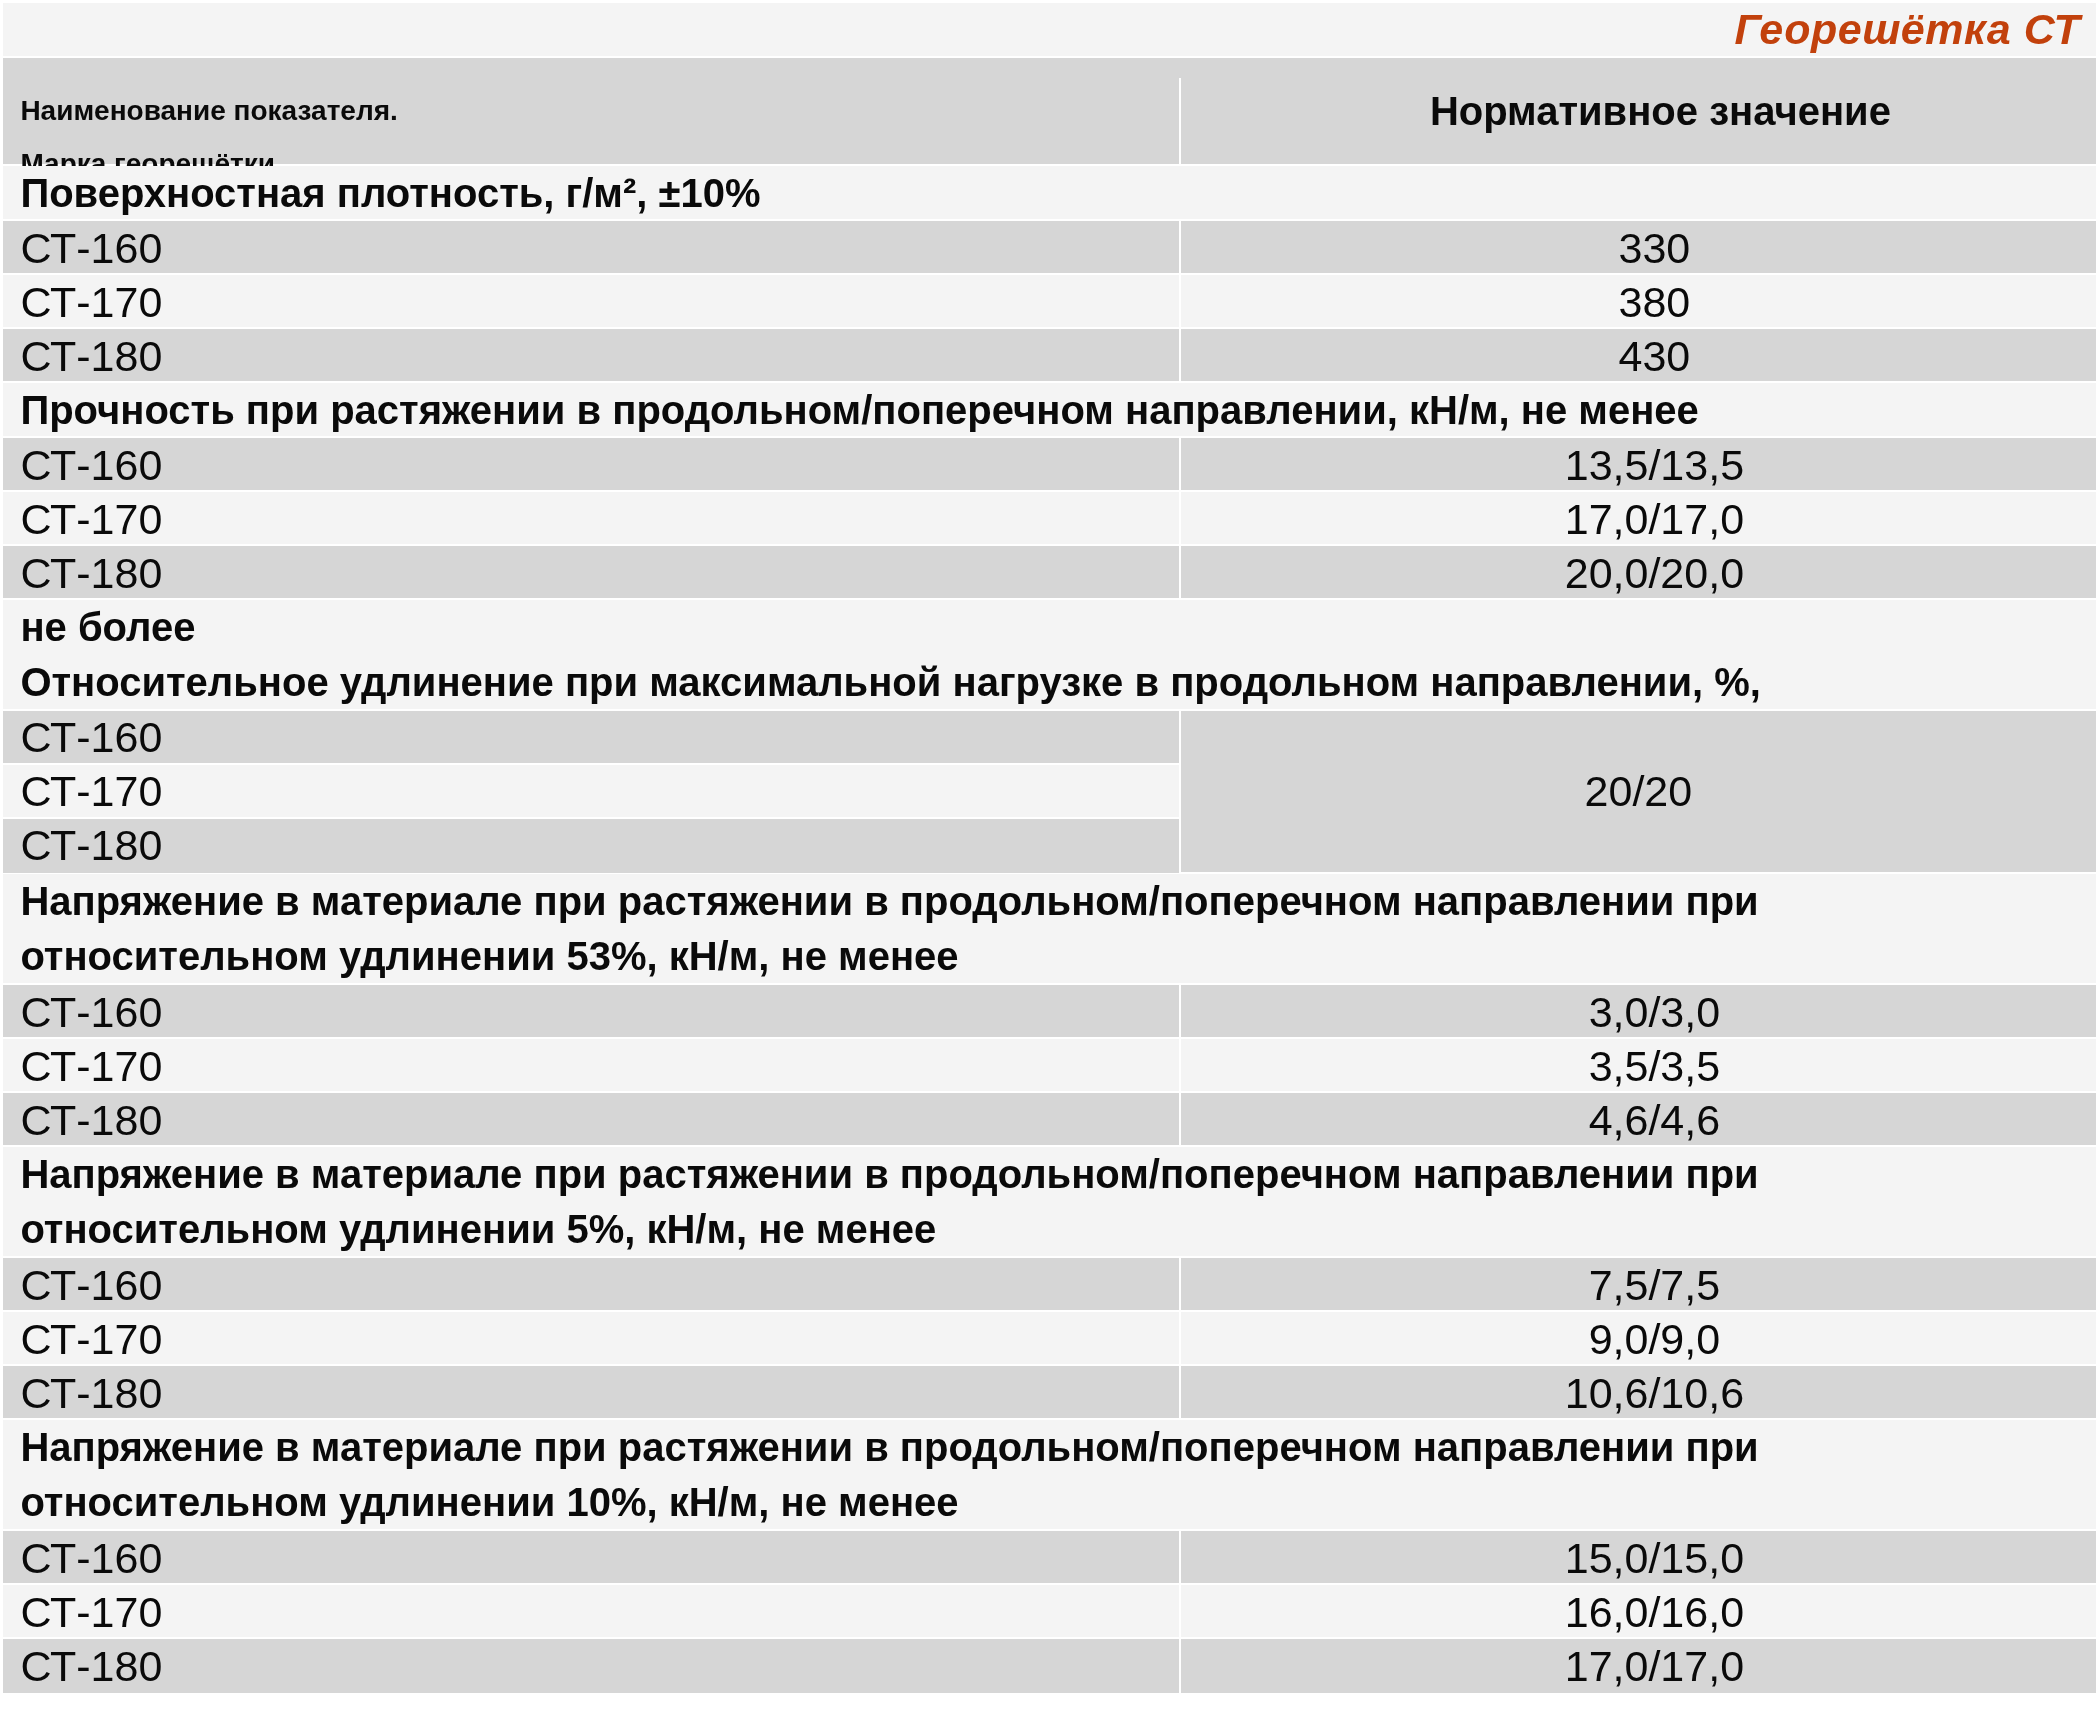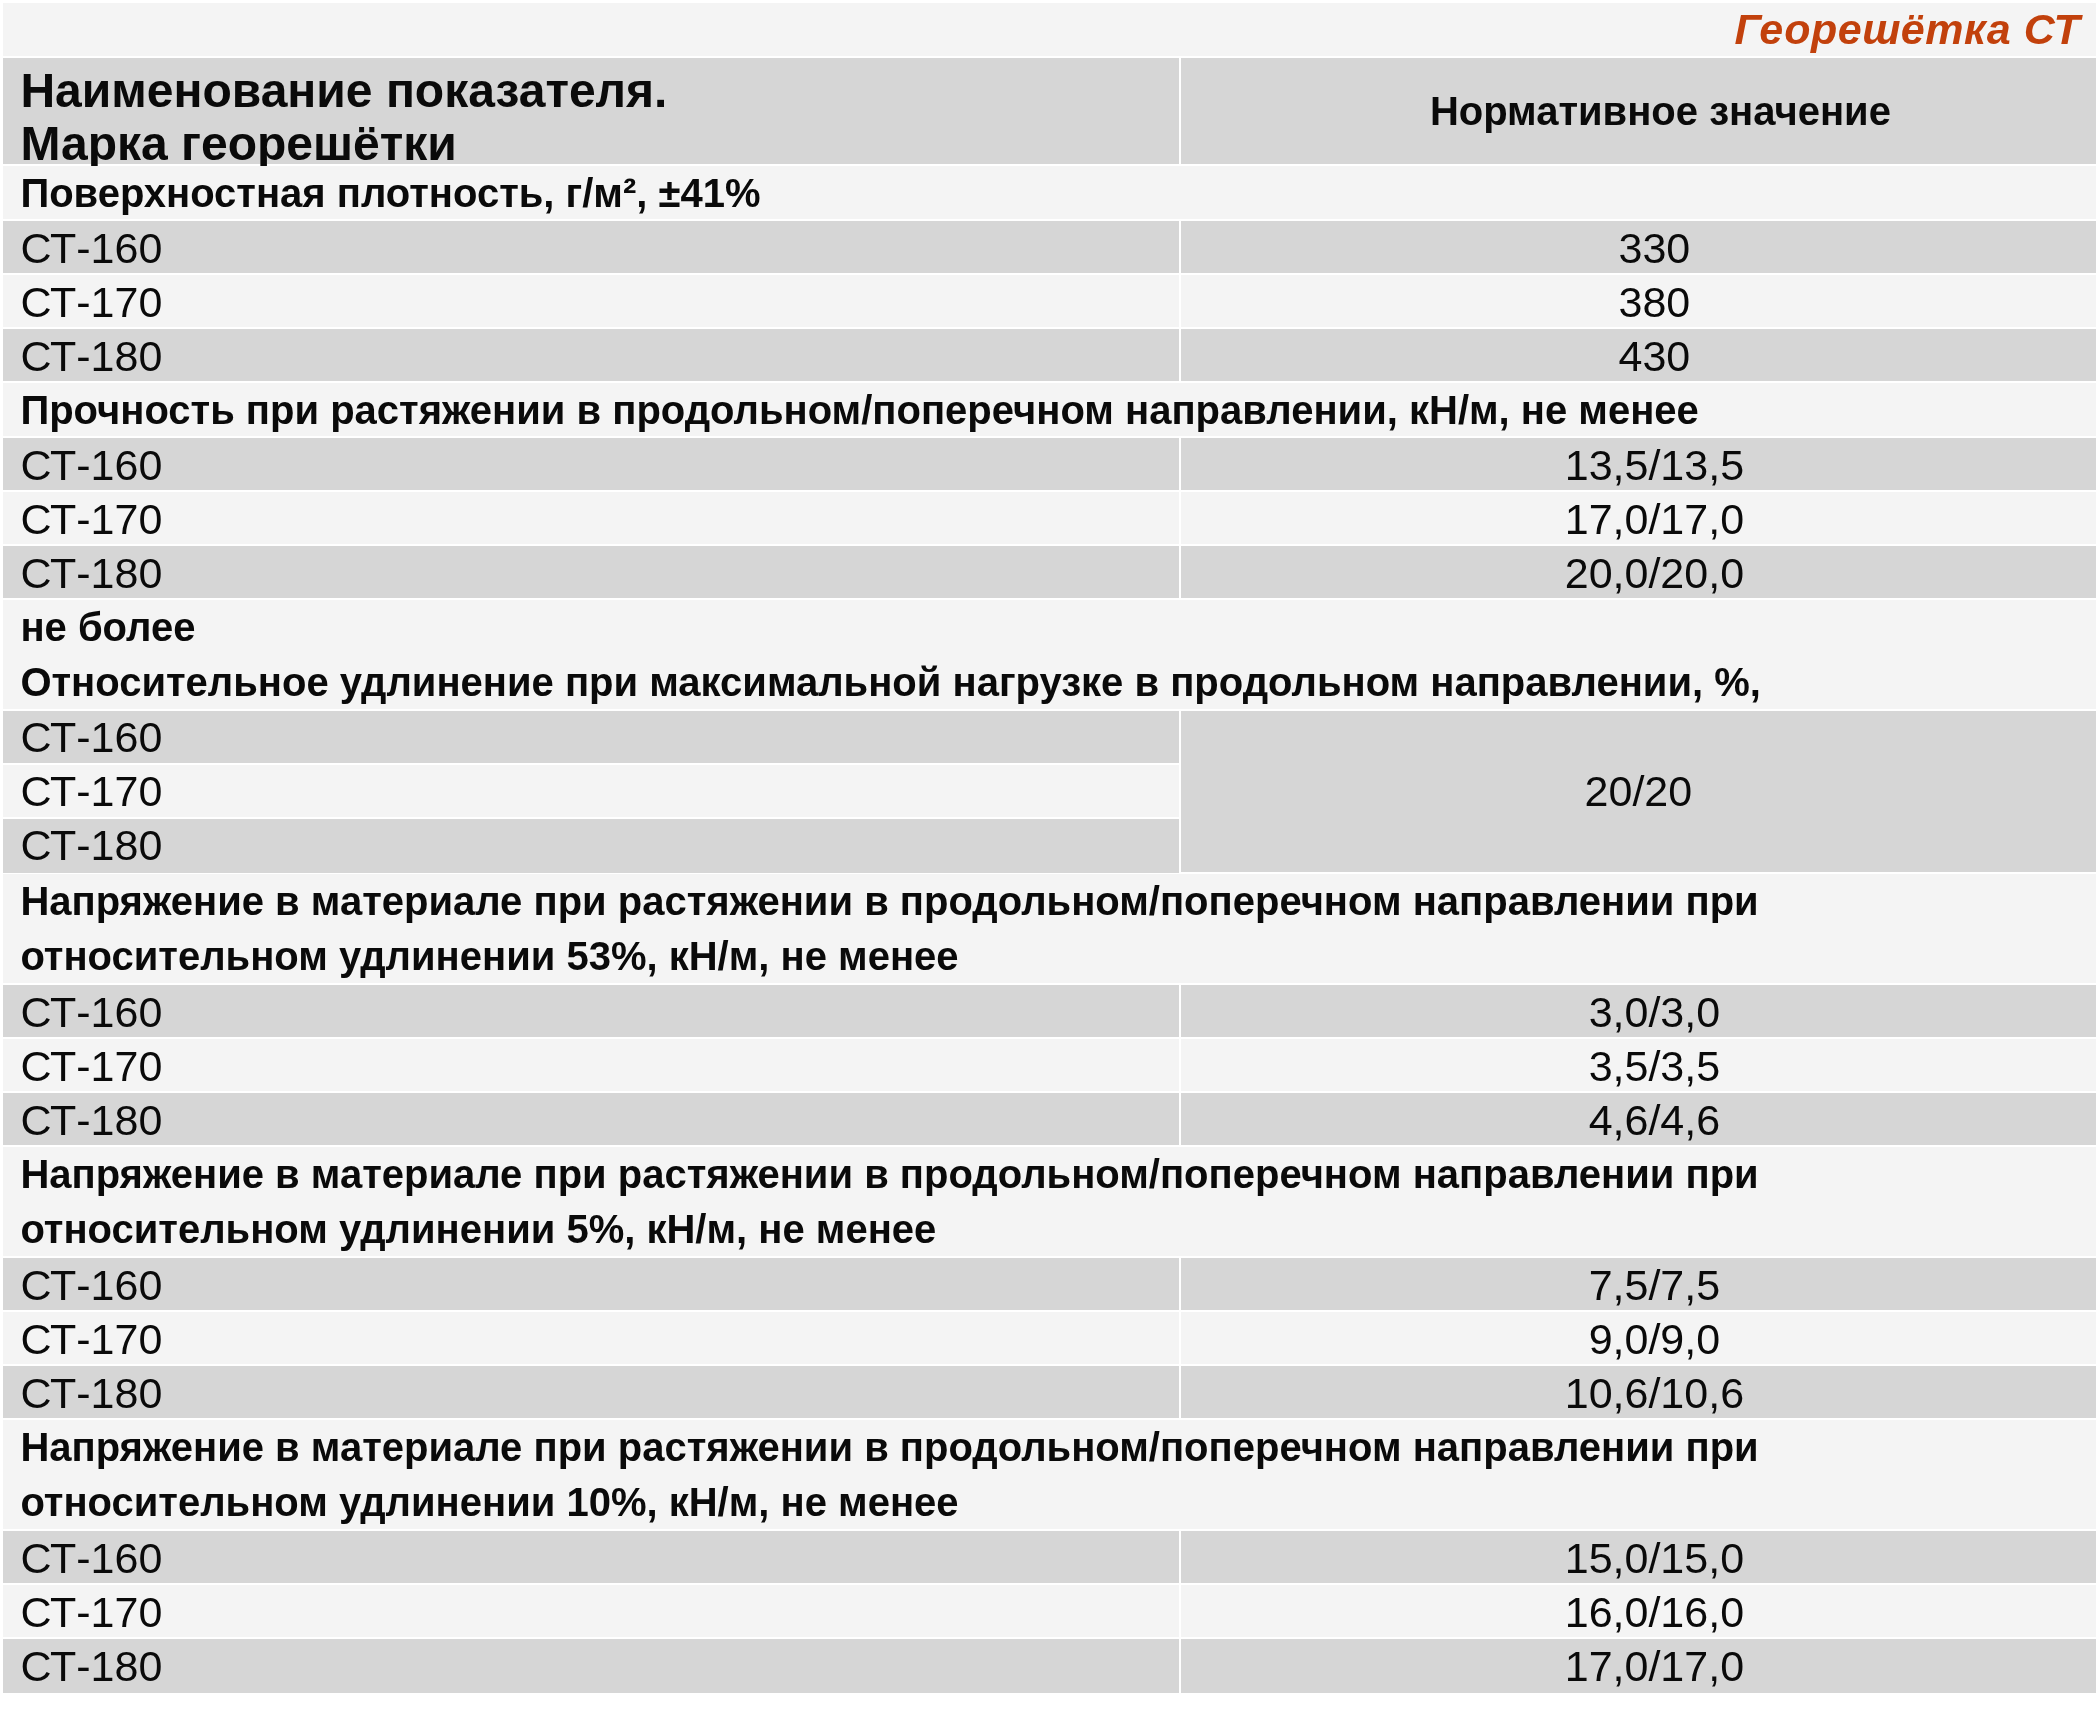--- a/index.html
+++ b/index.html
@@ -8,21 +8,21 @@
   .titlebar { position: absolute; left: 2.9px; top: 2.9px; width: 2093px; height: 53px;
               background: #f4f4f4; }
   .title { position: absolute; right: 15.5px; top: 1.9px; font-size: 43px; font-weight: bold;
            font-style: italic; color: #c2410c; letter-spacing: 0.5px; }
   .table { position: absolute; left: 2.9px; top: 58px; width: 2093px; }
   .row { position: relative; width: 100%; box-sizing: border-box; border-bottom: 2.9px solid #ffffff; }
   .row.dark { background: #d6d6d6; }
   .row.light { background: #f4f4f4; }
   .hdr { height: 108px; background: #d6d6d6; display: flex; }
   .hdr .c1 { width: 1178px; border-right: 2.9px solid #ffffff; box-sizing: border-box;
-             padding: 5.8px 0 0 17.5px; font-size: 48px; font-weight: bold; line-height: 53px; }
+             padding: 5.8px 0 0 17.5px; font-size: 28px; font-weight: bold; line-height: 53px; margin-top: 20px; }
   .hdr .c2 { flex: 1; display: flex; align-items: center; justify-content: center;
              font-size: 40px; font-weight: bold; padding-left: 44px; }
   .sec { padding: 0 17.5px; font-size: 40px; font-weight: bold; line-height: 55px; }
   .sec.one { height: 55px; }
   .sec.two { height: 111px; line-height: 55px; }
   .data { height: 54px; display: flex; }
   .data .c1 { width: 1178px; border-right: 2.9px solid #ffffff; box-sizing: border-box;
               padding-left: 17.5px; font-size: 43px; line-height: 54px; }
   .data .c2 { flex: 1; text-align: center; font-size: 43px; line-height: 54px; padding-left: 32px; }
   .merged { display: flex; height: 163px; }
@@ -45,21 +45,21 @@
 <div class="table">
 
   <div class="row hdr">
     <div class="c1">
       <div>Наименование показателя.</div>
       <div>Марка георешётки</div>
     </div>
     <div class="c2">Нормативное значение</div>
   </div>
 
-  <div class="row light sec one">Поверхностная плотность, г/м², ±41%</div>
+  <div class="row light sec one">Поверхностная плотность, г/м², ±10%</div>
   <div class="row dark data">
     <div class="c1">СТ-160</div>
     <div class="c2">330</div>
   </div>
   <div class="row light data">
     <div class="c1">СТ-170</div>
     <div class="c2">380</div>
   </div>
   <div class="row dark data">
     <div class="c1">СТ-180</div>

